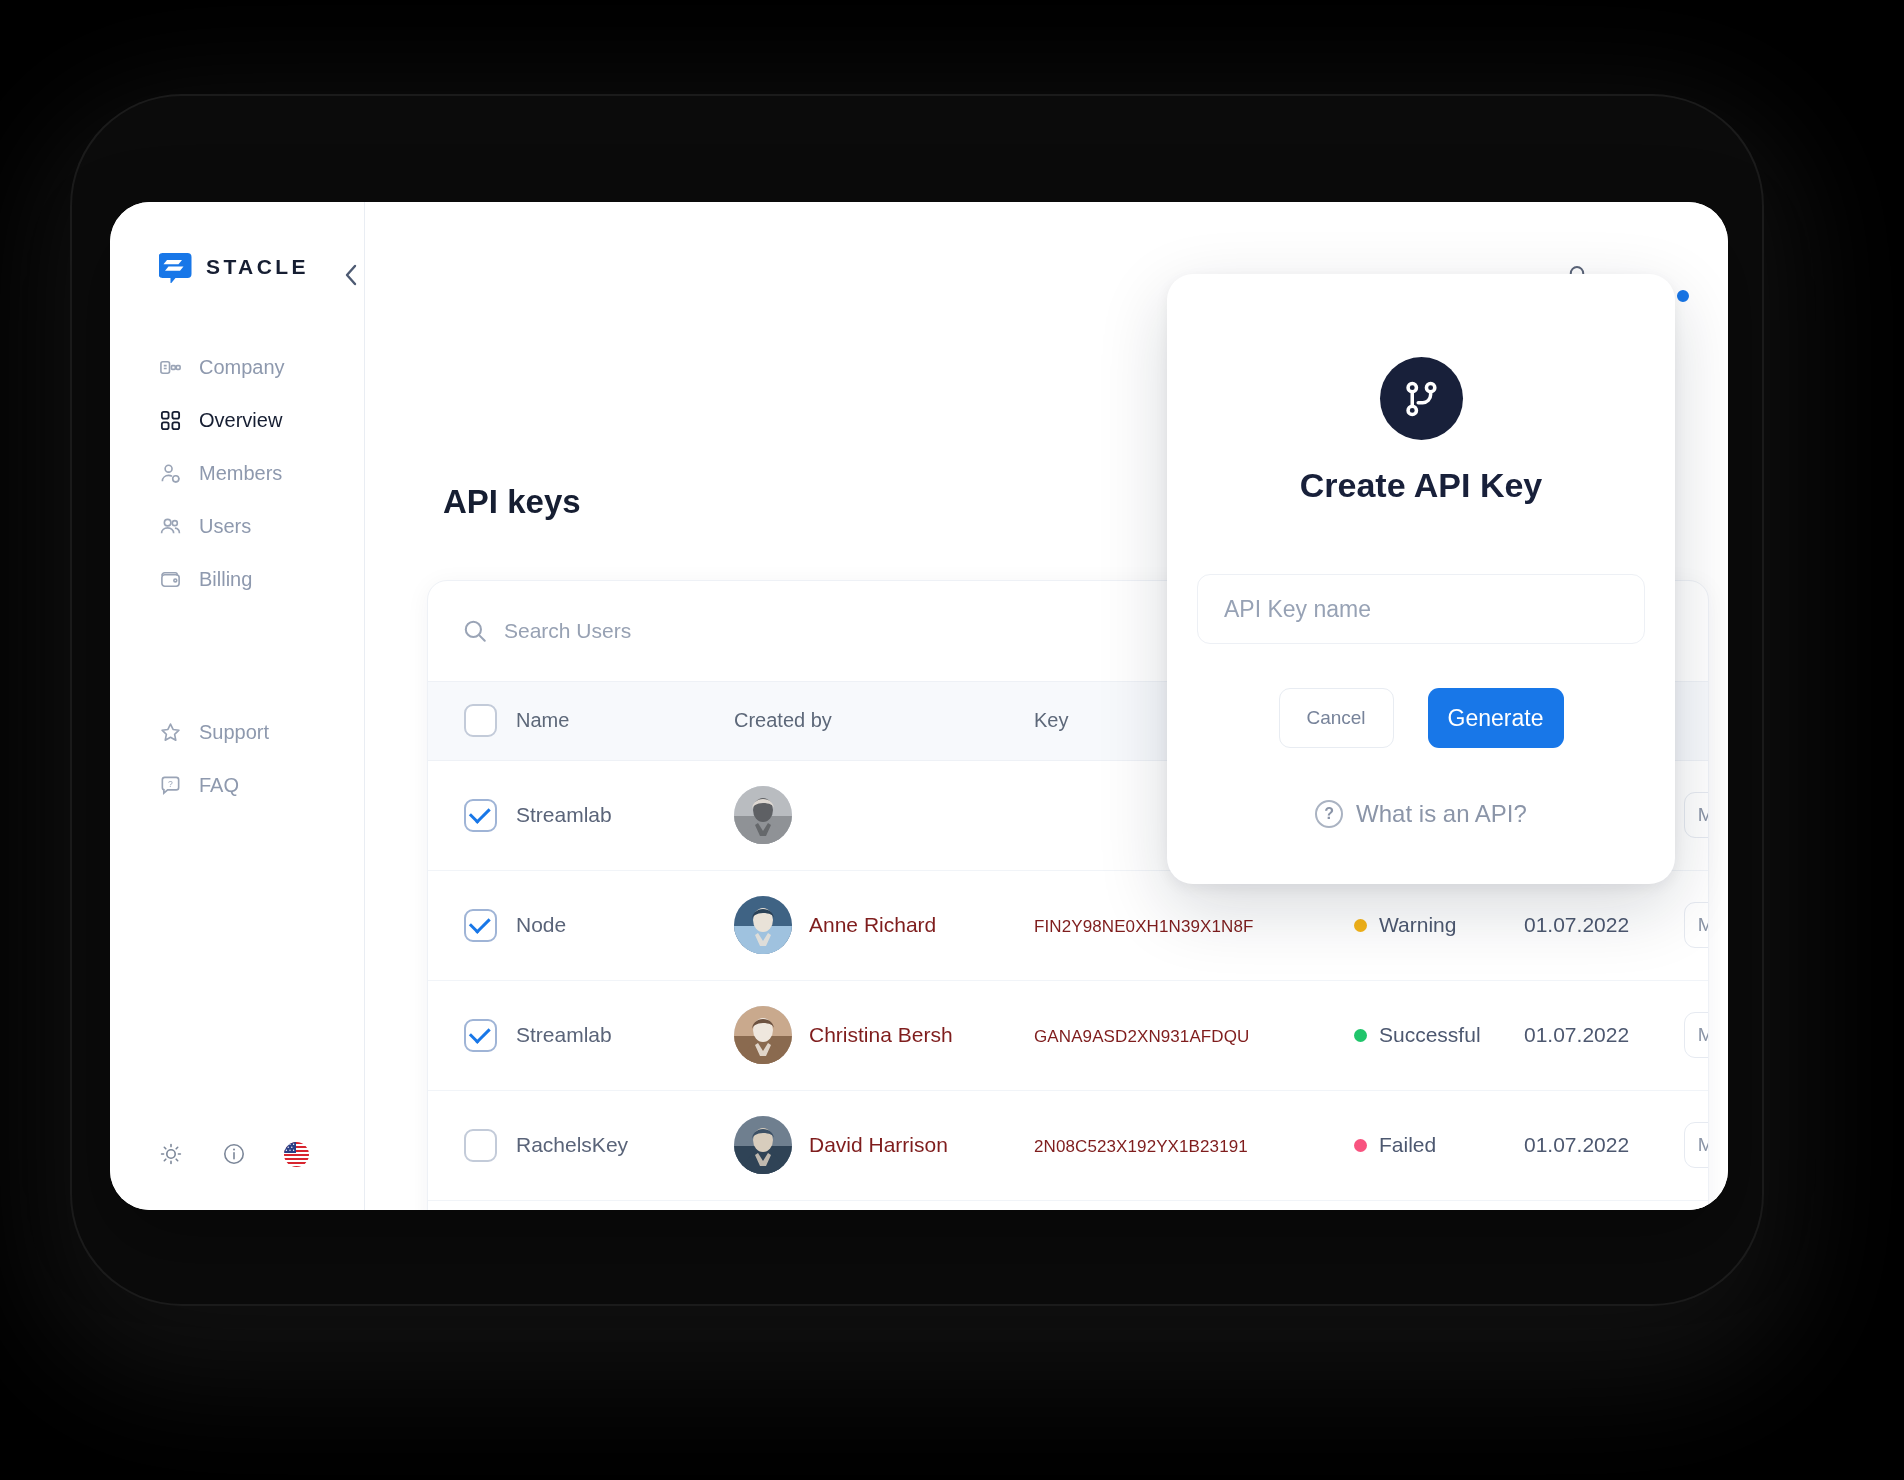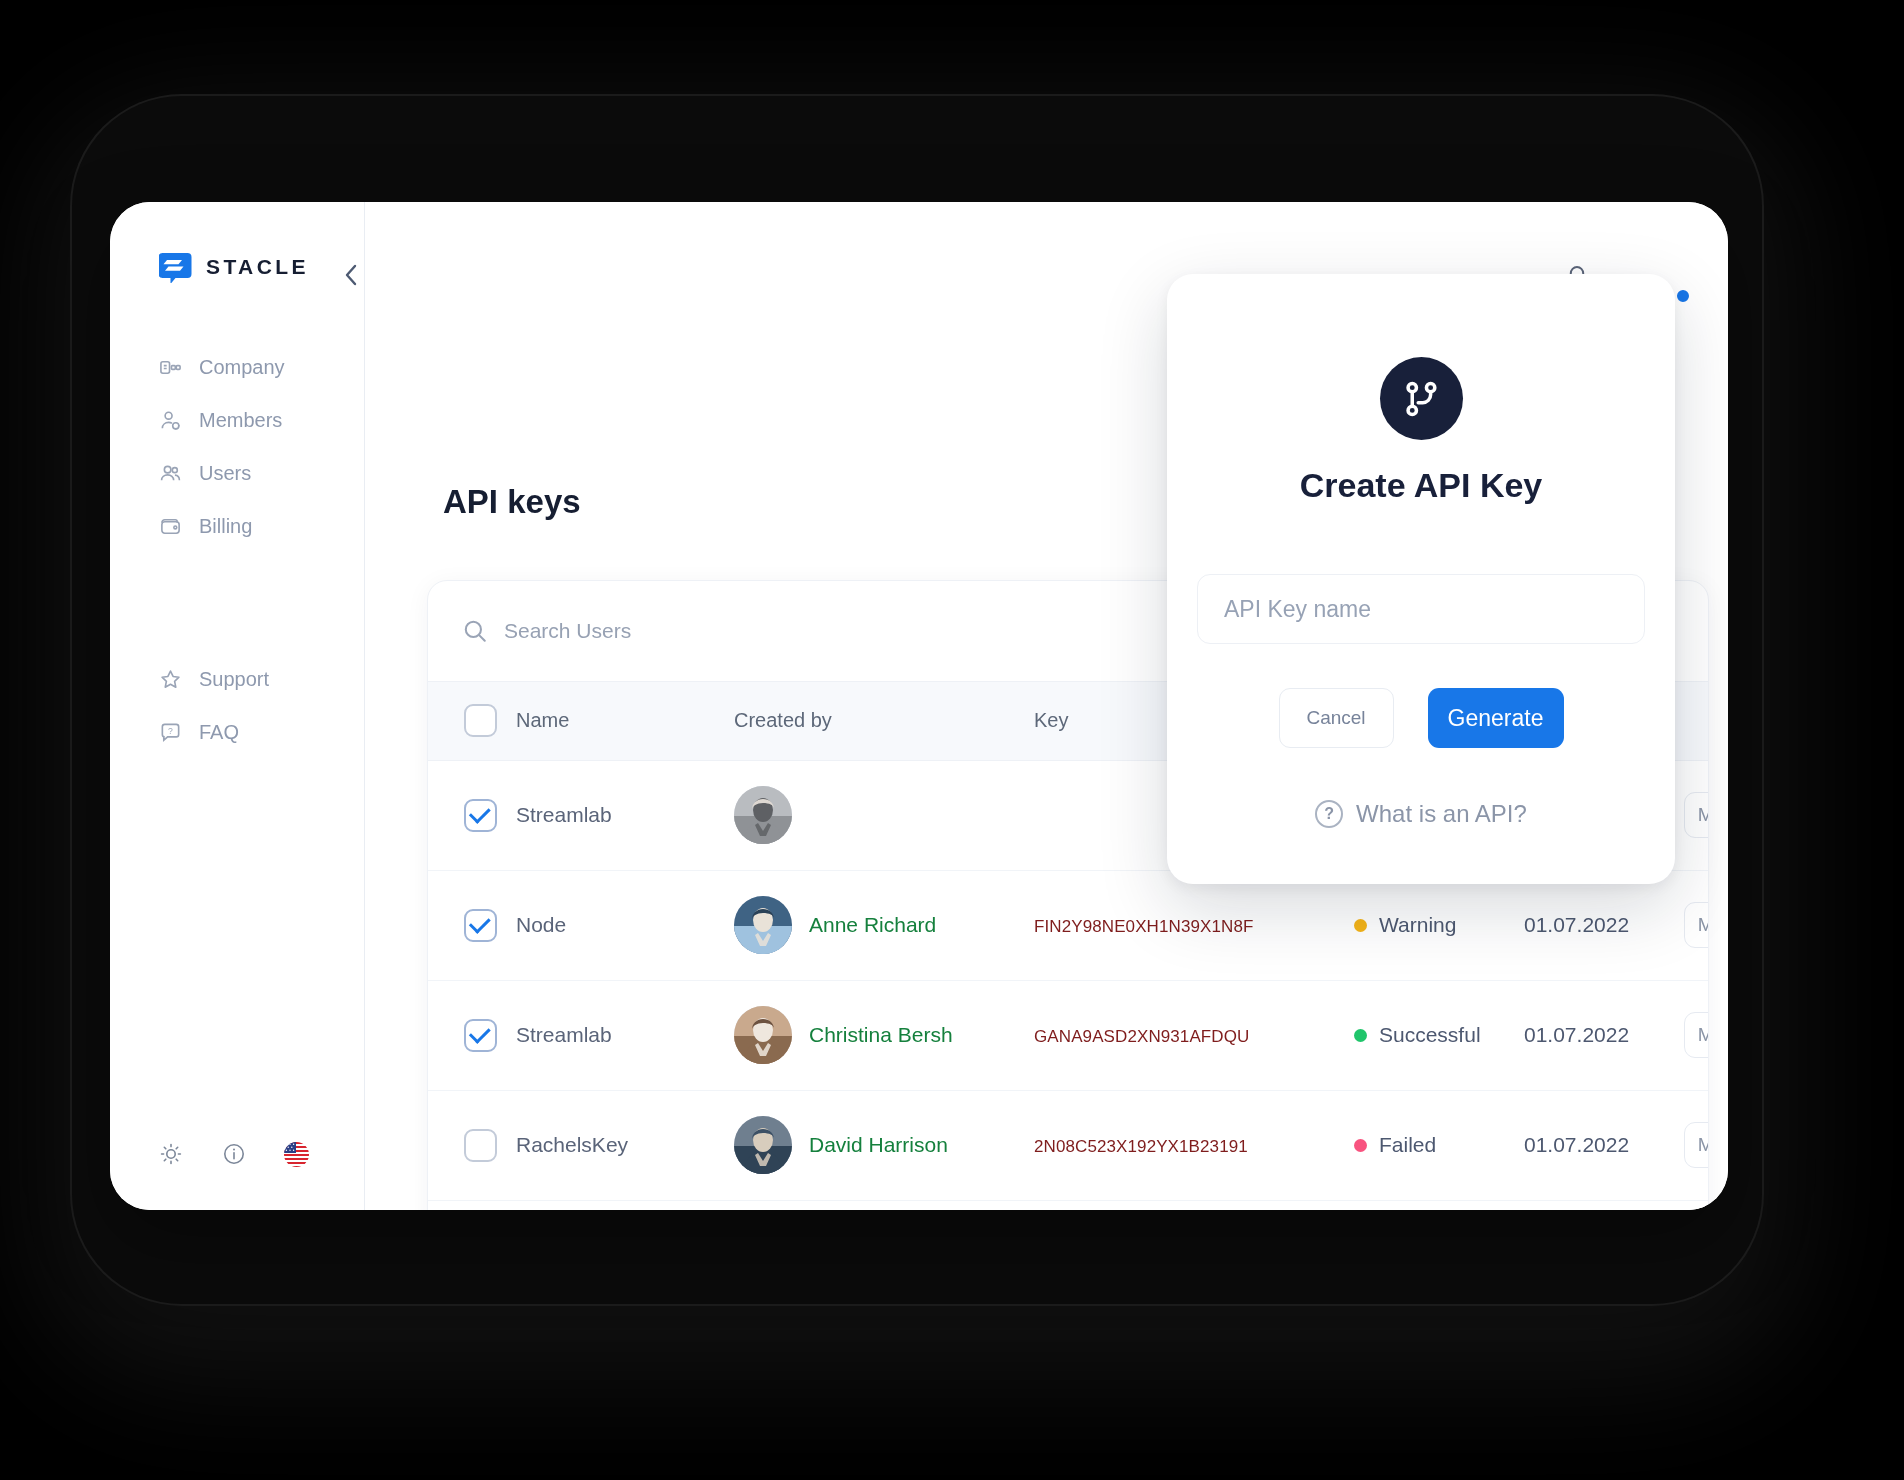--- a/index.html
+++ b/index.html
@@ -245,21 +245,21 @@
 
   .user-cell { display: flex; align-items: center; gap: 17px; }
   .user-pic {
     width: 58px; height: 58px;
     border-radius: 50%;
     overflow: hidden;
     flex: 0 0 auto;
     position: relative;
     background: #d6dce5;
   }
-  .user-name { color: #15803d; font-size: 21px; white-space: nowrap; }
+  .user-name { color: #7f1d1d; font-size: 21px; white-space: nowrap; }
 
   .key-text { color: #7f1d1d; font-size: 17px; letter-spacing: .1px; white-space: nowrap; text-align: center;}
 
   .status { display: flex; align-items: center; gap: 12px; white-space: nowrap; }
   .dot { width: 13px; height: 13px; border-radius: 50%; flex: 0 0 auto; }
   .status-label { color: #4d5870; font-size: 21px; }
 
   .created { color: #4d5870; font-size: 21px; white-space: nowrap; }
 
   .more-btn {
@@ -400,20 +400,31 @@
             <svg width="23" height="23" viewBox="0 0 24 24" fill="none" stroke="#9aa4b6" stroke-width="1.7">
               <rect x="2" y="6" width="9" height="12" rx="2"></rect>
               <path d="M5 10h3M5 13h3"></path>
               <rect x="13" y="10" width="4" height="4" rx="1"></rect>
               <rect x="18" y="10" width="4" height="4" rx="1"></rect>
             </svg>
           </span>
           <span>Company</span>
         </div>
 
+        <div class="nav-item active">
+          <span class="nav-ico">
+            <svg width="23" height="23" viewBox="0 0 24 24" fill="none" stroke="#161e32" stroke-width="1.9">
+              <rect x="3" y="3" width="7" height="7" rx="2"></rect>
+              <rect x="14" y="3" width="7" height="7" rx="2"></rect>
+              <rect x="3" y="14" width="7" height="7" rx="2"></rect>
+              <rect x="14" y="14" width="7" height="7" rx="2"></rect>
+            </svg>
+          </span>
+          <span>Overview</span>
+        </div>
 
         <div class="nav-item">
           <span class="nav-ico">
             <svg width="23" height="23" viewBox="0 0 24 24" fill="none" stroke="#9aa4b6" stroke-width="1.7">
               <circle cx="10" cy="7" r="3.6"></circle>
               <path d="M3.5 20c0-3.6 2.9-6 6.5-6 1.3 0 2.5.3 3.5.9"></path>
               <circle cx="17.5" cy="17.5" r="3.2"></circle>
               <path d="M17.5 14.6v-1M17.5 21.4v-1M14.6 17.5h-1M21.4 17.5h-1"></path>
             </svg>
           </span>

